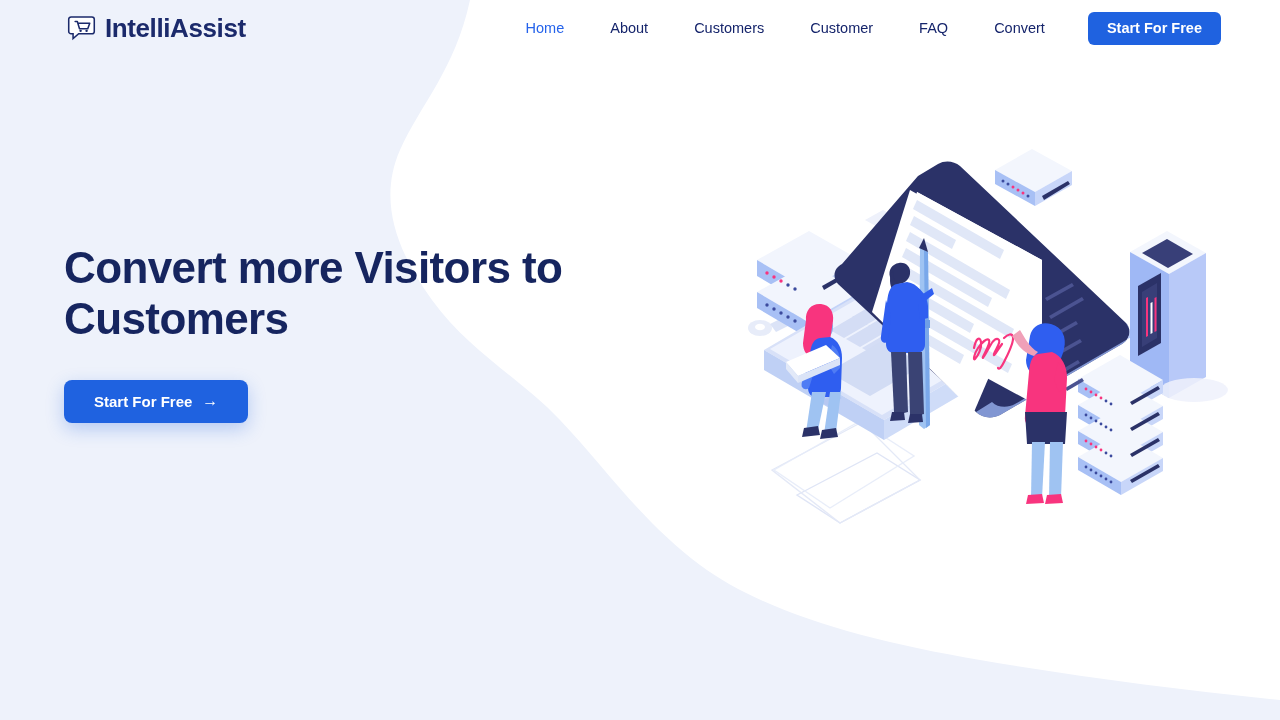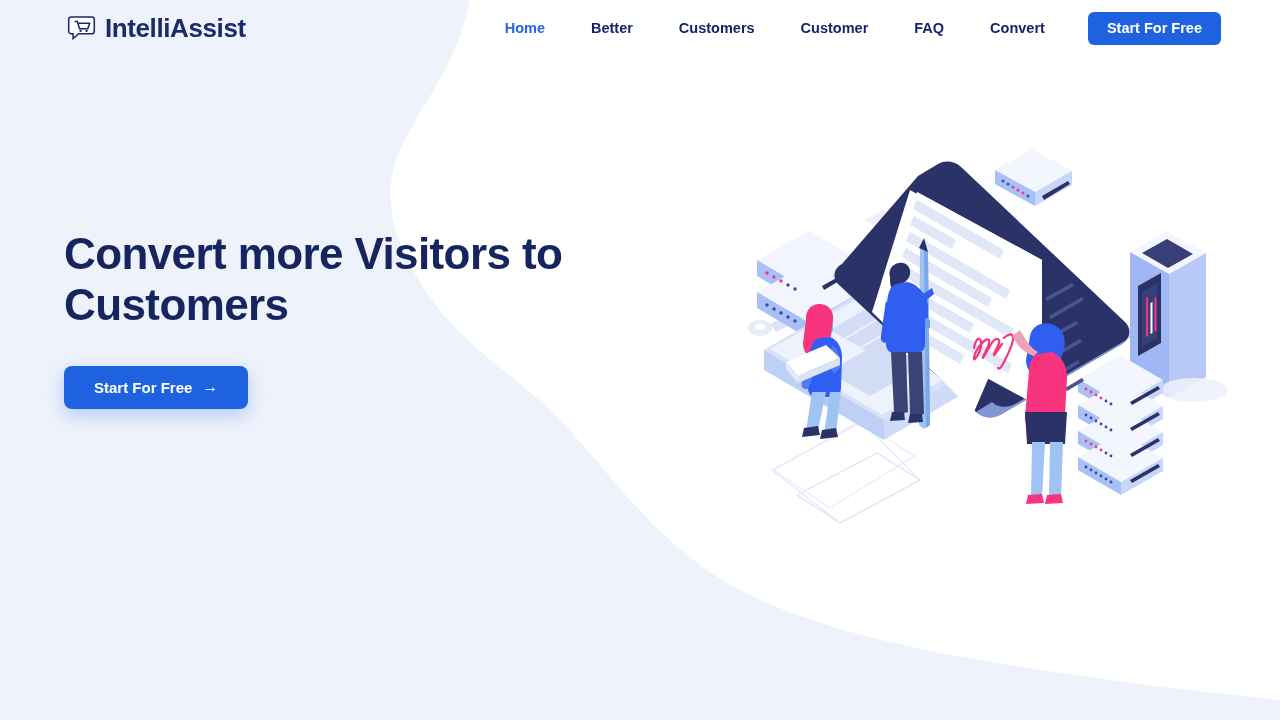--- a/index.html
+++ b/index.html
@@ -48,21 +48,21 @@
     white-space:nowrap;
   }
 
   .nav {
     margin-left:auto;
     margin-right:64px;
     display:flex; align-items:center; gap:0;
   }
   .nav-link {
     font-size:14.5px;
-    font-weight:bold;
+    font-weight:normal;
     color:#15246b;
     text-decoration:none;
     padding:6px 23px;
     white-space:nowrap;
     line-height:1;
   }
   .nav-link.active { color:#2563eb; }
 
   .cta-nav {
     margin-left:20px;
@@ -76,21 +76,21 @@
     height:33px;
     line-height:33px;
     cursor:pointer;
     white-space:nowrap;
     font-family:"Liberation Sans", sans-serif;
   }
 
   
   .hero-copy {
     position:absolute;
-    left:64px; top:228px;
+    left:64px; top:242px;
     width:620px;
     z-index:10;
   }
   .hero-title {
     font-size:44px;
     font-weight:bold;
     line-height:1.17;
     color:#16255f;
     letter-spacing:-0.6px;
     white-space:pre-line;
@@ -153,21 +153,21 @@
         <path d="M4.5 3.2 h23 a2.6 2.6 0 0 1 2.6 2.6 v13.4 a2.6 2.6 0 0 1 -2.6 2.6 h-14.6 l-6.2 5.4 v-5.4 h-2.2 a2.6 2.6 0 0 1 -2.6 -2.6 v-13.4 a2.6 2.6 0 0 1 2.6 -2.6 z" fill="#ffffff" stroke="#1b2a6b" stroke-width="1.7"></path>
         <path d="M9 8.2 h2.4 l2.4 8.1 h9.1 l2.2 -6.1 h-12.1" fill="none" stroke="#1b2a6b" stroke-width="1.7" stroke-linecap="round" stroke-linejoin="round"></path>
         <circle cx="15" cy="18.6" r="1.35" fill="#1b2a6b"></circle>
         <circle cx="21.6" cy="18.6" r="1.35" fill="#1b2a6b"></circle>
       </svg>
       <span class="brand-text">IntelliAssist</span>
     </a>
 
     <nav class="nav">
       <a class="nav-link active" href="#">Home</a>
-      <a class="nav-link" href="#">Better</a>
+      <a class="nav-link" href="#">About</a>
       <a class="nav-link" href="#">Customers</a>
       <a class="nav-link" href="#">Customer</a>
       <a class="nav-link" href="#">FAQ</a>
       <a class="nav-link" href="#">Convert</a>
       <button class="cta-nav">Start For Free</button>
     </nav>
   </div>
 
   <div class="hero-copy">
     <h1 class="hero-title">Convert more Visitors to

